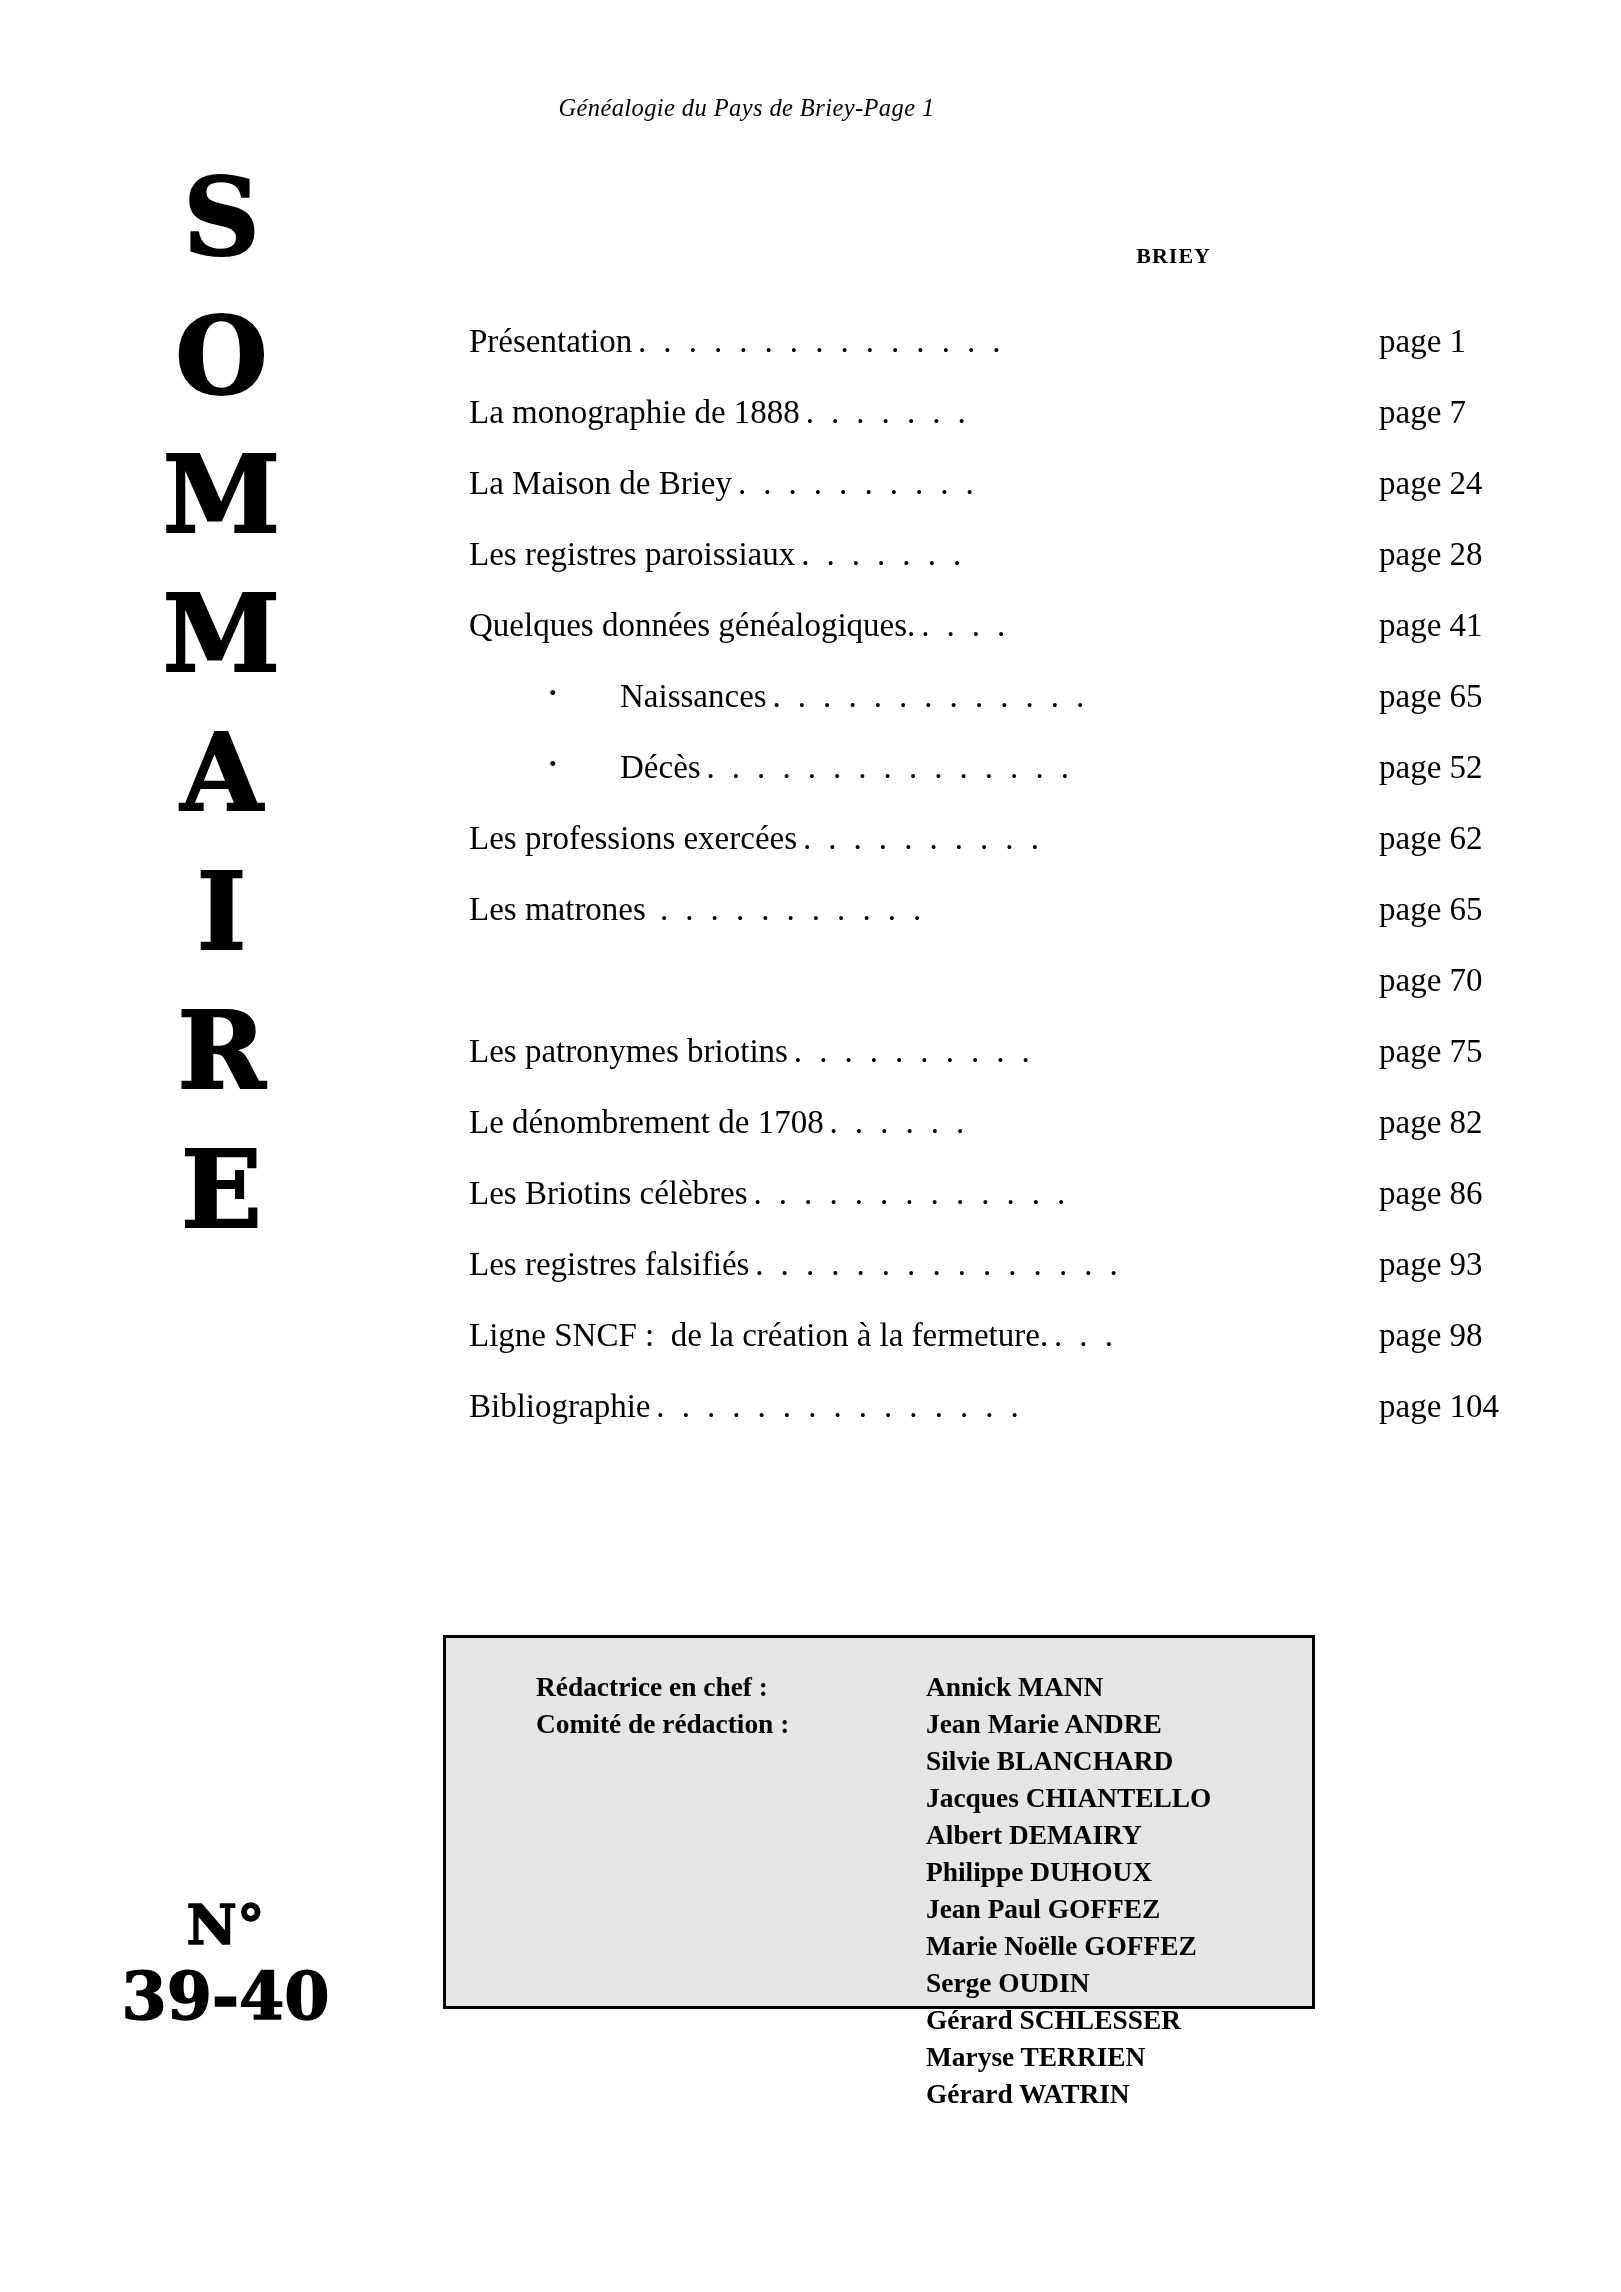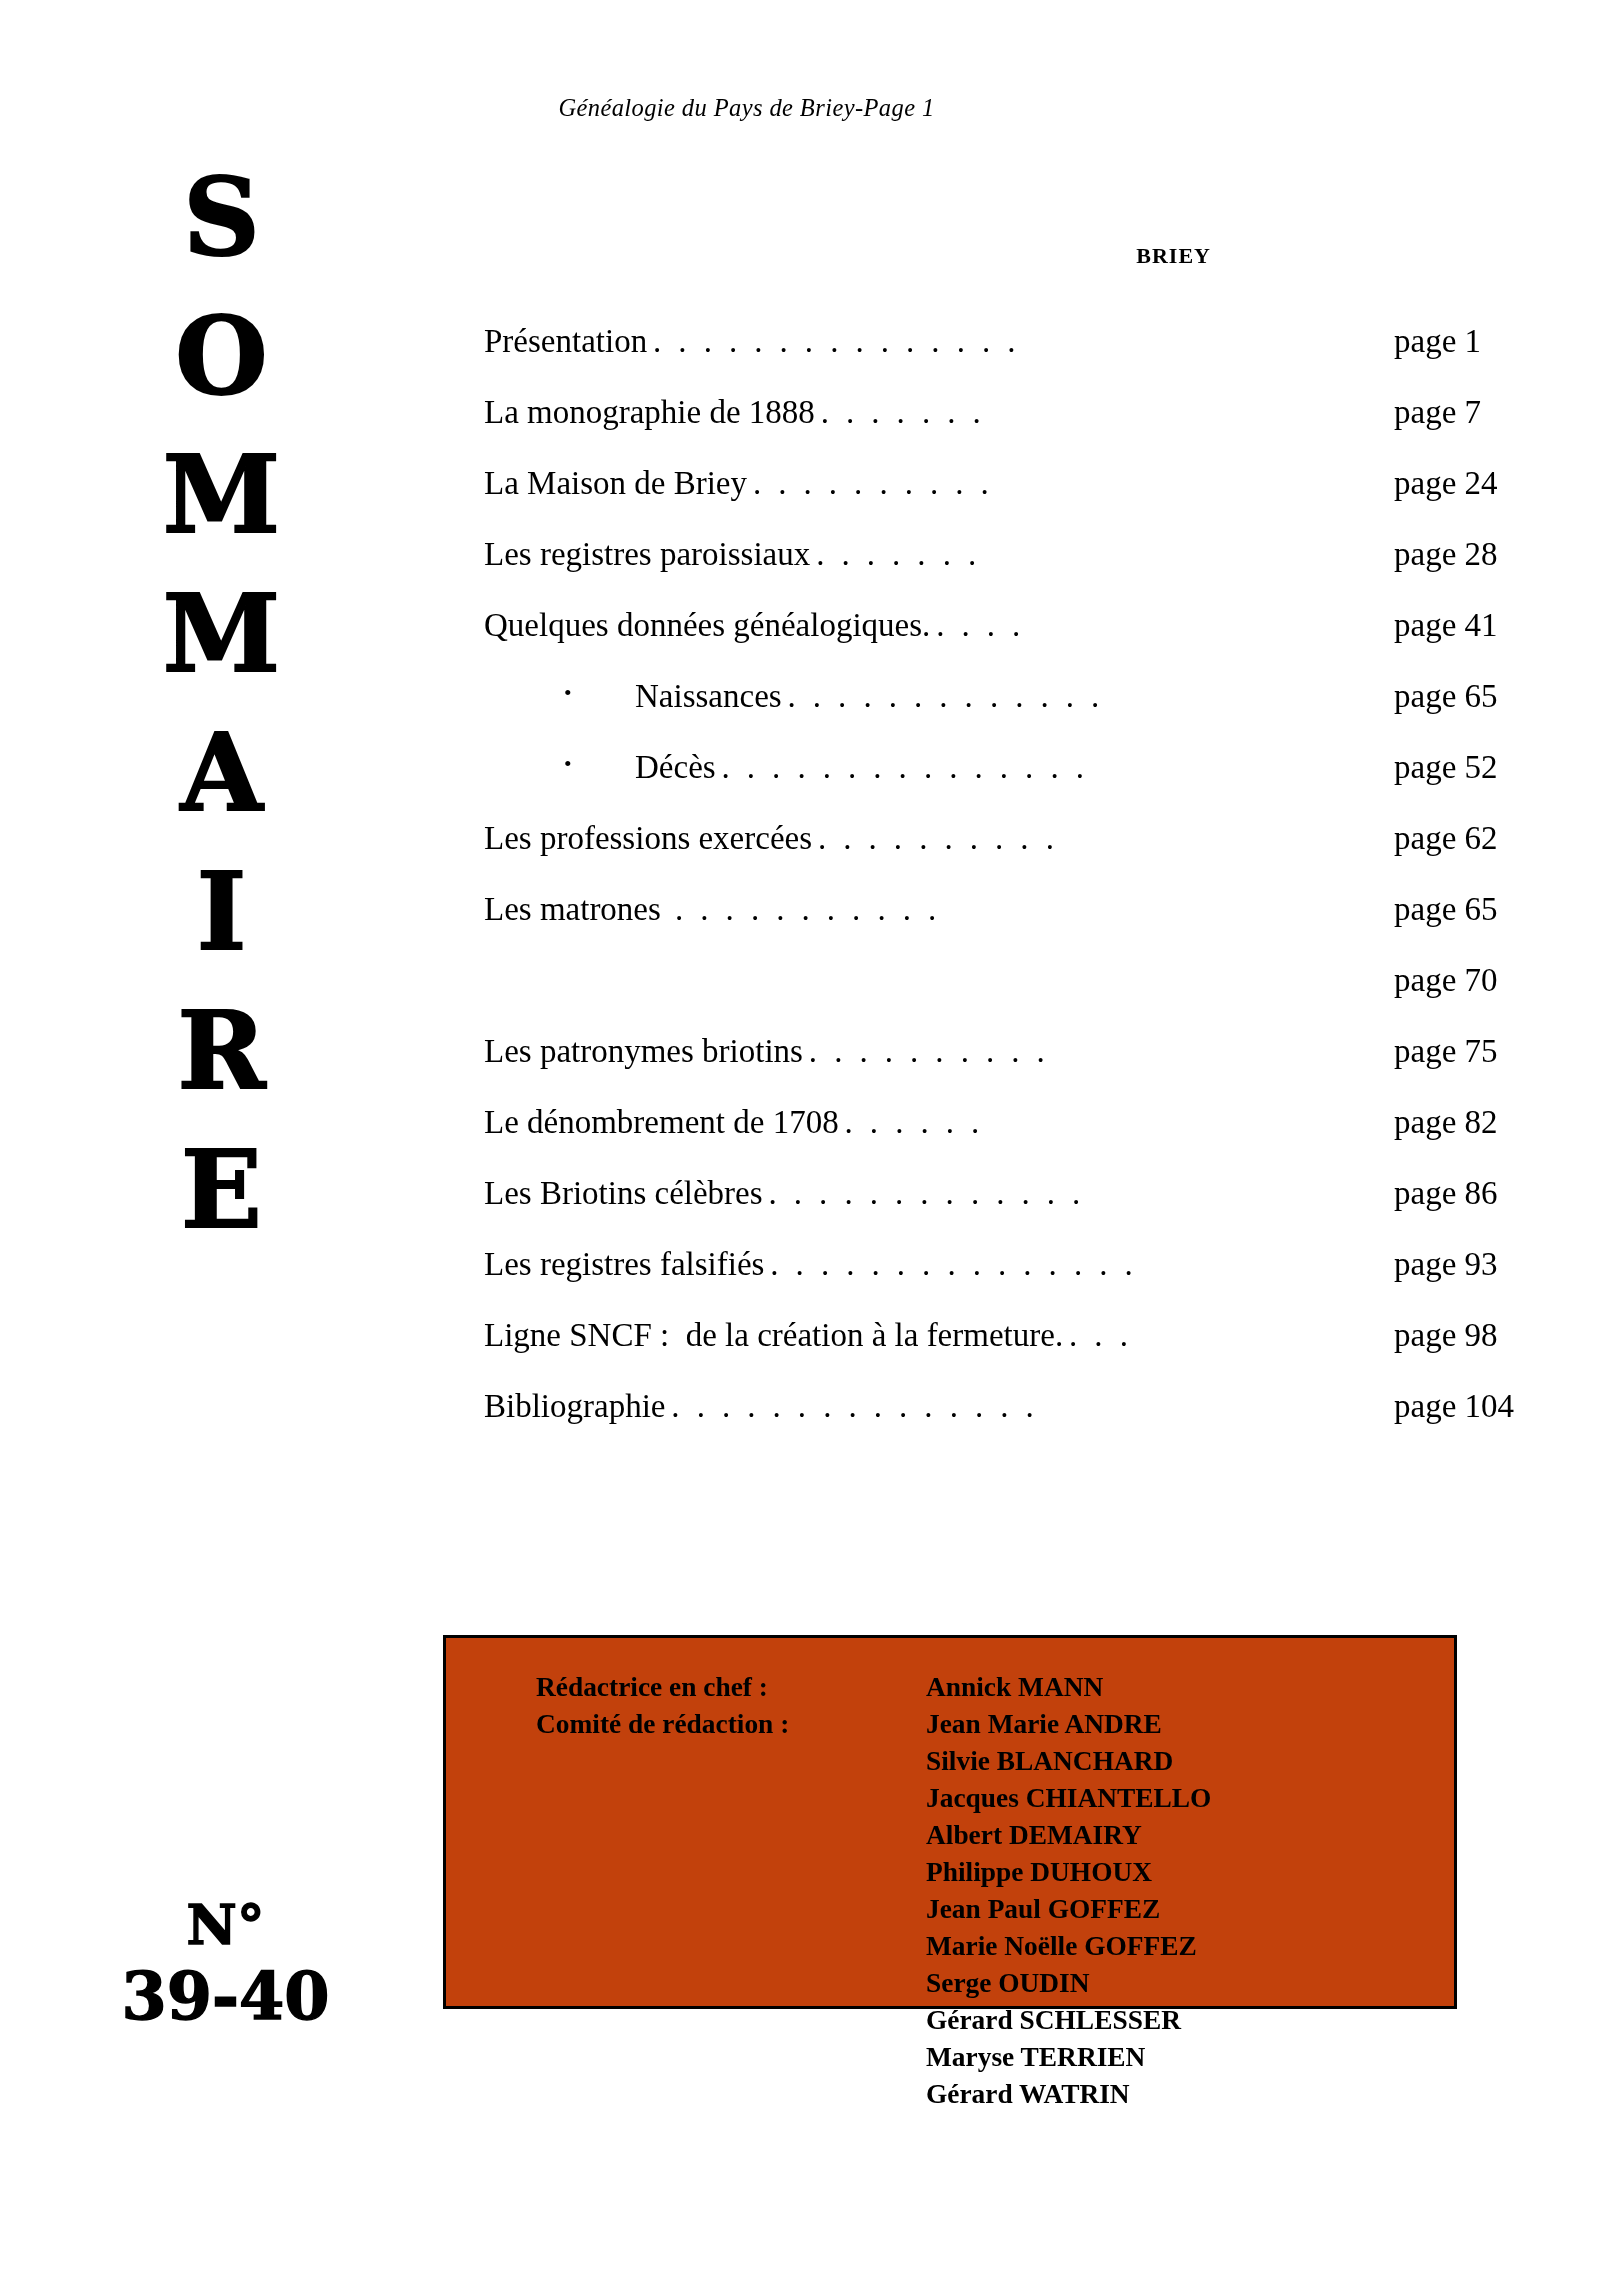--- a/index.html
+++ b/index.html
@@ -83,21 +83,20 @@
     text-align: right;
     font-weight: bold;
     font-size: 22px;
     letter-spacing: 1px;
   }
   .toc {
     position: absolute;
     left: 469px;
     top: 323px;
     width: 980px;
-    margin-left: 15px;
   }
   .toc-row {
     display: flex;
     align-items: baseline;
     height: 71px;
     font-size: 33px;
   }
   .toc-row.sub {
     padding-left: 80px;
   }
@@ -131,23 +130,23 @@
     left: 910px;
     white-space: nowrap;
     text-align: center;
   }
 
   
   .credits {
     position: absolute;
     left: 443px;
     top: 1635px;
-    width: 1014px;
+    width: 872px;
     height: 374px;
-    background: #c2410c;
+    background: #e5e5e5;
     border: 3.9px solid #000000;
     box-sizing: border-box;
   }
   .credits-inner {
     position: relative;
     padding: 31px 0 0 0;
     font-weight: bold;
     font-size: 27.4px;
     line-height: 37px;
   }

